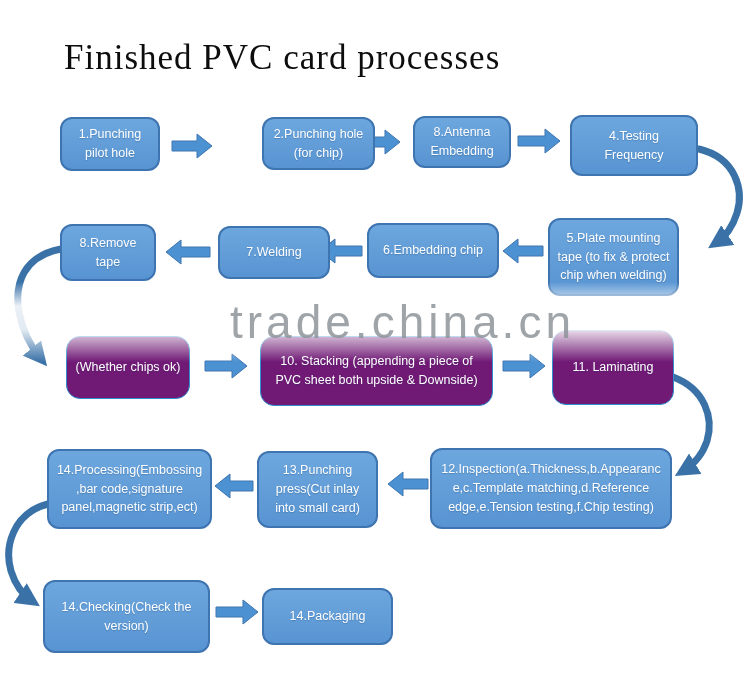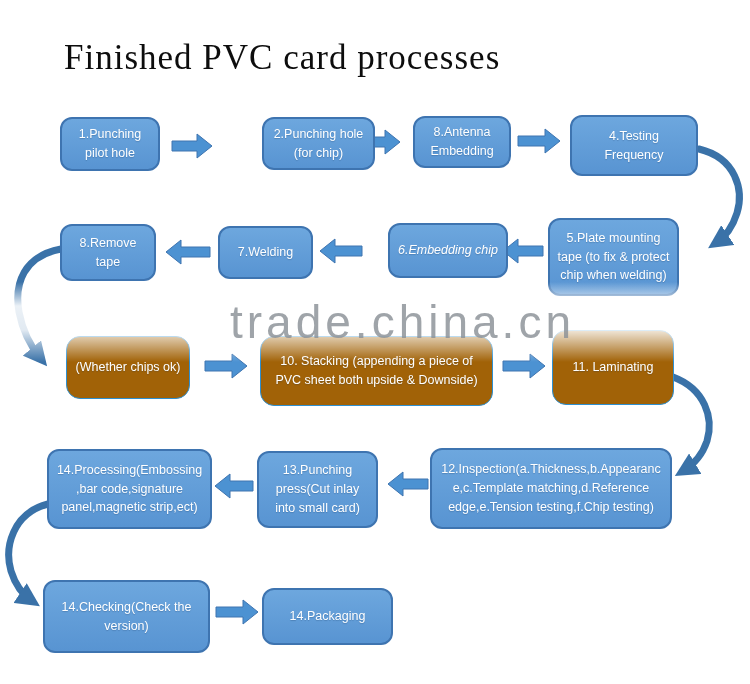--- a/index.html
+++ b/index.html
@@ -16,21 +16,21 @@
     position:absolute;display:flex;align-items:center;justify-content:center;
     text-align:center;color:#ffffff;font-size:12.5px;line-height:1.5;
     padding:10px 6px;box-sizing:border-box;border-radius:12px;
     overflow-wrap:anywhere;text-shadow:0 1px 1px rgba(20,50,90,0.25);
   }
   .node.light{
     background:linear-gradient(#6da7de,#5894d2);
     border:2px solid #3e74b0;
   }
   .node.vivid{
-    background:#a16207;
+    background:#701a75;
     border:1px solid #2e8fd0;border-radius:14px;
   }
   #arrows{position:absolute;left:0;top:0;pointer-events:none;}
   #wm-band{
     position:absolute;left:0;top:282px;width:750px;height:80px;
     background:linear-gradient(to bottom,
       rgba(255,255,255,0) 0%,
       rgba(255,255,255,0.9) 30%,
       rgba(255,255,255,0.85) 60%,
       rgba(255,255,255,0) 100%);
@@ -73,22 +73,22 @@
       <path d="M 673 377 C 705 389 714 418 707 441 C 702 456 693 465 683 471" marker-end="url(#ah)"></path>
       <path d="M 48 504 C 13 513 4 547 11 571 C 16 587 23 595 32 601" marker-end="url(#ah)"></path>
     </g>
   </svg>
 
   <div class="node light" style="left:60px;top:117px;width:100px;height:54px;">1.Punching pilot hole</div>
   <div class="node light" style="left:230px;top:117px;width:113px;height:53px;margin-left:32px;">2.Punching hole (for chip)</div>
   <div class="node light" style="left:413px;top:116px;width:98px;height:52px;">8.Antenna Embedding</div>
   <div class="node light" style="left:570px;top:115px;width:128px;height:61px;">4.Testing Frequency</div>
   <div class="node light" style="left:548px;top:218px;width:131px;height:78px;">5.Plate mounting tape (to fix &amp; protect chip when welding)</div>
-  <div class="node light" style="left:388px;top:223px;width:120px;height:55px;font-style:italic;">6.Embedding chip</div>
-  <div class="node light" style="left:218px;top:226px;width:95px;height:53px;">7.Welding</div>
+  <div class="node light" style="left:367px;top:223px;width:132px;height:55px;">6.Embedding chip</div>
+  <div class="node light" style="left:218px;top:226px;width:112px;height:53px;">7.Welding</div>
   <div class="node light" style="left:60px;top:224px;width:96px;height:57px;">8.Remove tape</div>
   <div class="node vivid" style="left:66px;top:336px;width:124px;height:63px;">(Whether chips ok)</div>
   <div class="node vivid" style="left:260px;top:336px;width:233px;height:70px;">10. Stacking (appending a piece of PVC sheet both upside &amp; Downside)</div>
   <div class="node vivid" style="left:552px;top:330px;width:122px;height:75px;">11. Laminating</div>
   <div class="node light" style="left:430px;top:448px;width:242px;height:81px;">12.Inspection(a.Thickness,b.Appearance,c.Template matching,d.Reference edge,e.Tension testing,f.Chip testing)</div>
   <div class="node light" style="left:257px;top:451px;width:121px;height:77px;">13.Punching press(Cut inlay into small card)</div>
   <div class="node light" style="left:47px;top:449px;width:165px;height:80px;">14.Processing(Embossing ,bar code,signature panel,magnetic strip,ect)</div>
   <div class="node light" style="left:43px;top:580px;width:167px;height:73px;">14.Checking(Check the version)</div>
   <div class="node light" style="left:262px;top:588px;width:131px;height:57px;">14.Packaging</div>
 

